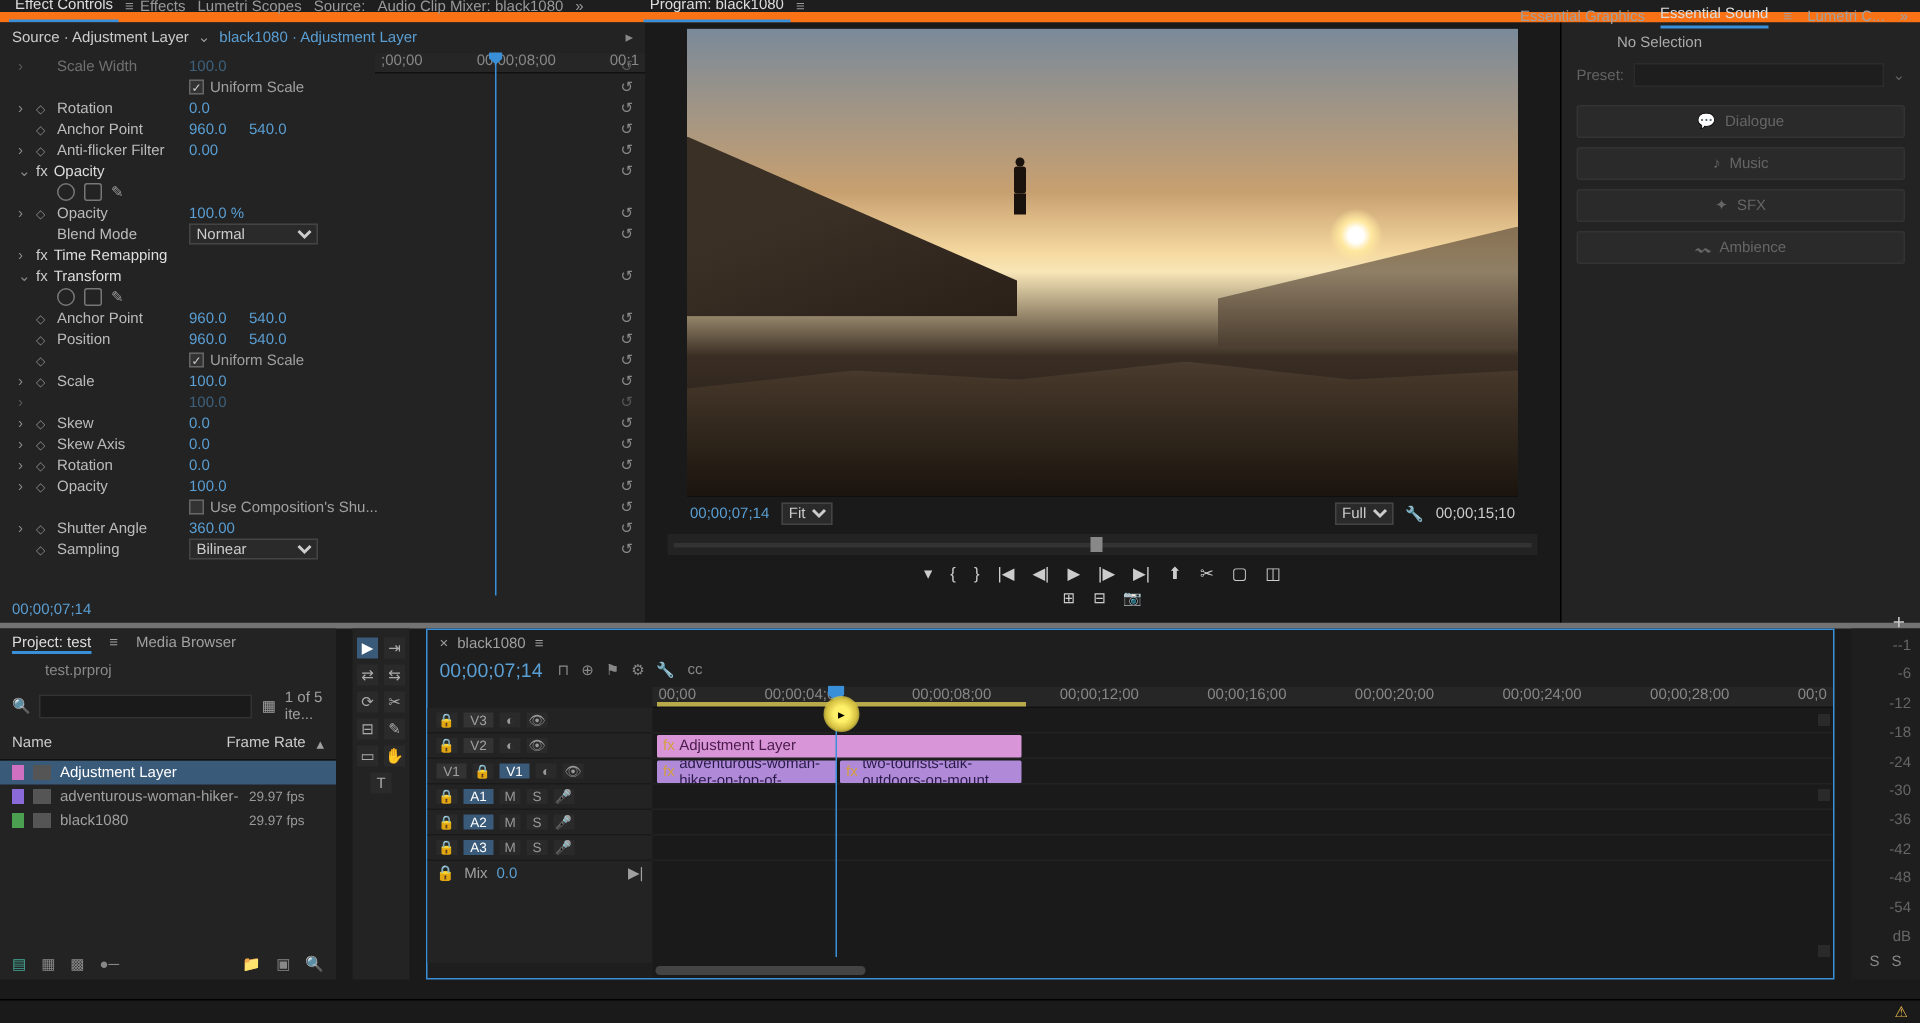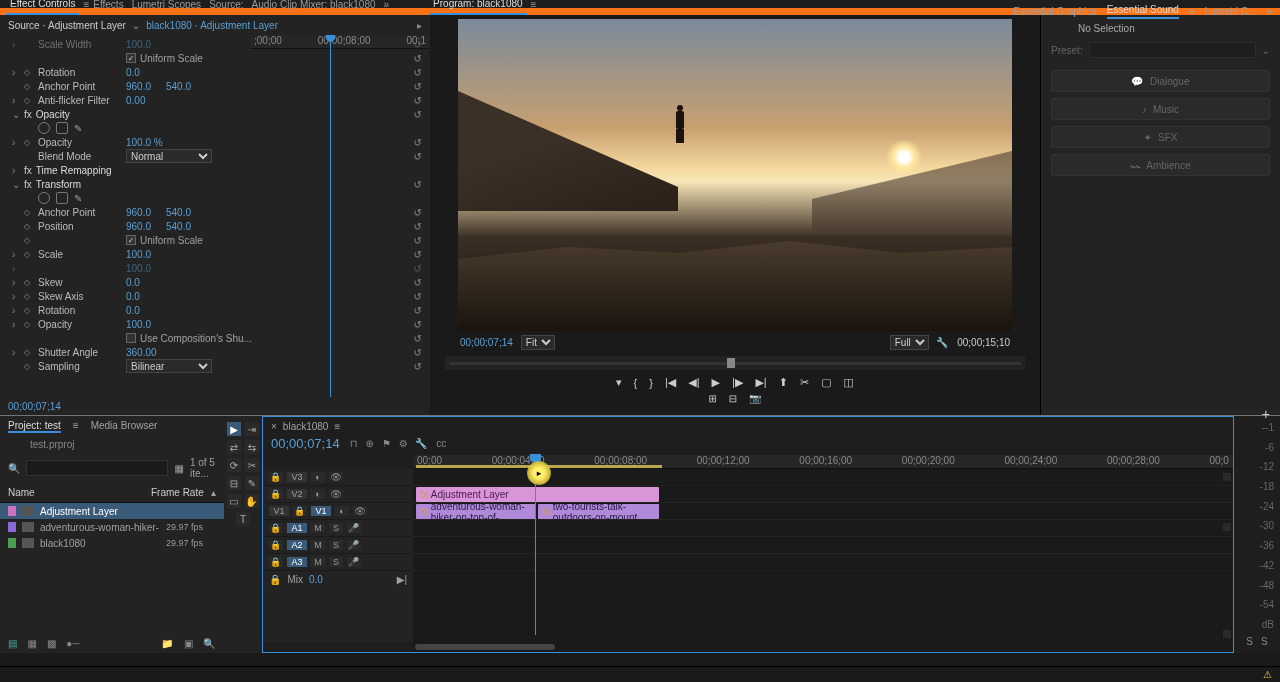--- a/index.html
+++ b/index.html
@@ -61,21 +61,21 @@
 .transport span { cursor:pointer; font-size:11px; }
 .transport2 { display:flex; gap:12px; margin-top:4px; color:#ccc; }
 
 .ess-panel { width:240px; background:#232323; padding:8px 10px; border-left:1px solid #000; }
 .ess-panel .hdr { color:#aaa; margin-bottom:8px;padding-left:27px; }
 .ess-panel .preset-row { display:flex; align-items:center; gap:6px; margin-bottom:12px; opacity:0.5; }
 .ess-panel .preset-row input { flex:1; background:#1a1a1a; border:1px solid #333; height:16px; color:#ccc; }
 .ess-panel .hint { color:#888; font-size:9px; line-height:1.3; margin-bottom:12px; }
 .ess-panel .btn { background:#2a2a2a; border:1px solid #333; height:22px; display:flex; align-items:center; justify-content:center; gap:6px; margin-bottom:6px; color:#666; border-radius:2px; }
 
-.lower { display:flex; height:238px; background:#1a1a1a; border-top:1px solid #737373; }
+.lower { display:flex; height:238px; background:#1a1a1a; border-top:4px solid #737373;gap:11px; }
 .proj { width:224px; background:#232323; display:flex; flex-direction:column; }
 .proj-tabs { display:flex; gap:12px; padding:4px 8px; }
 .proj-tabs .tab.active { color:#ddd; border-bottom:2px solid #3a8fd9; }
 .proj-info { padding:2px 30px; color:#888; height:16px; }
 .proj-search { display:flex; align-items:center; gap:6px; padding:4px 8px; }
 .proj-search input { flex:1; background:#1a1a1a; border:1px solid #333; height:16px; color:#ccc; padding:0 4px; }
 .proj-head { display:flex; padding:4px 8px; border-bottom:1px solid #111; }
 .proj-head .c1 { flex:1; color:#ccc; }
 .proj-head .c2 { width:60px; color:#ccc; }
 .proj-list { flex:1; overflow:hidden; }

